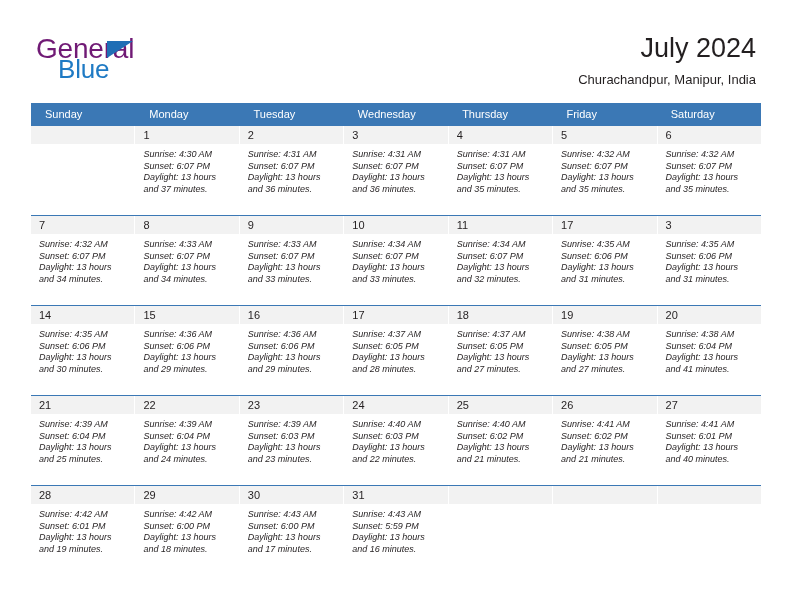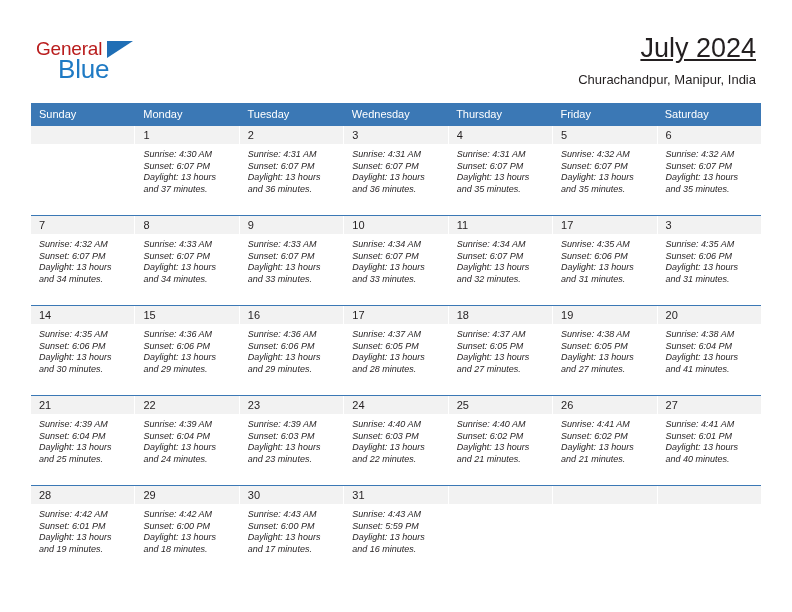--- a/index.html
+++ b/index.html
@@ -35,24 +35,24 @@
     position: absolute;
     left: 36px;
     top: 38px;
     width: 120px;
     height: 45px;
   }
   .logo-general {
     position: absolute;
     left: 0;
     top: 0;
-    font-size: 19px;
+    font-size: 28px;
     line-height: 21px;
     letter-spacing: -0.2px;
-    color: #b91c1c;
+    color: #701a75;
     font-family: "Liberation Sans", sans-serif;
   }
   .logo-tri {
     position: absolute;
     left: 71px;
     top: 3px;
     width: 0;
     height: 0;
     border-left: 26px solid #1f6eb5;
     border-bottom: 17px solid transparent;
@@ -82,21 +82,20 @@
     top: 32px;
     text-align: right;
   }
   .cal-title {
     font-size: 27px;
     line-height: 32px;
     color: #231f20;
     font-weight: normal;
     margin: 0;
     font-family: "Liberation Sans", sans-serif;
-    text-decoration: underline;
   }
   .cal-subtitle {
     font-size: 13px;
     line-height: 18px;
     color: #231f20;
     margin: 7px 0 0 8px;
     font-family: "Liberation Sans", sans-serif;
   }
 
   
@@ -111,21 +110,21 @@
     display: flex;
     width: 730px;
     height: 22px;
     background: #3b78b5;
   }
   .weekday {
     flex: 1 1 0;
     color: #ffffff;
     font-size: 11px;
     line-height: 22px;
-    padding-left: 8px;
+    padding-left: 14px;
     box-sizing: border-box;
     white-space: nowrap;
     overflow: hidden;
   }
 
   .week {
     display: flex;
     width: 730px;
     border-top: 1px solid #3b78b5;
     box-sizing: border-box;

